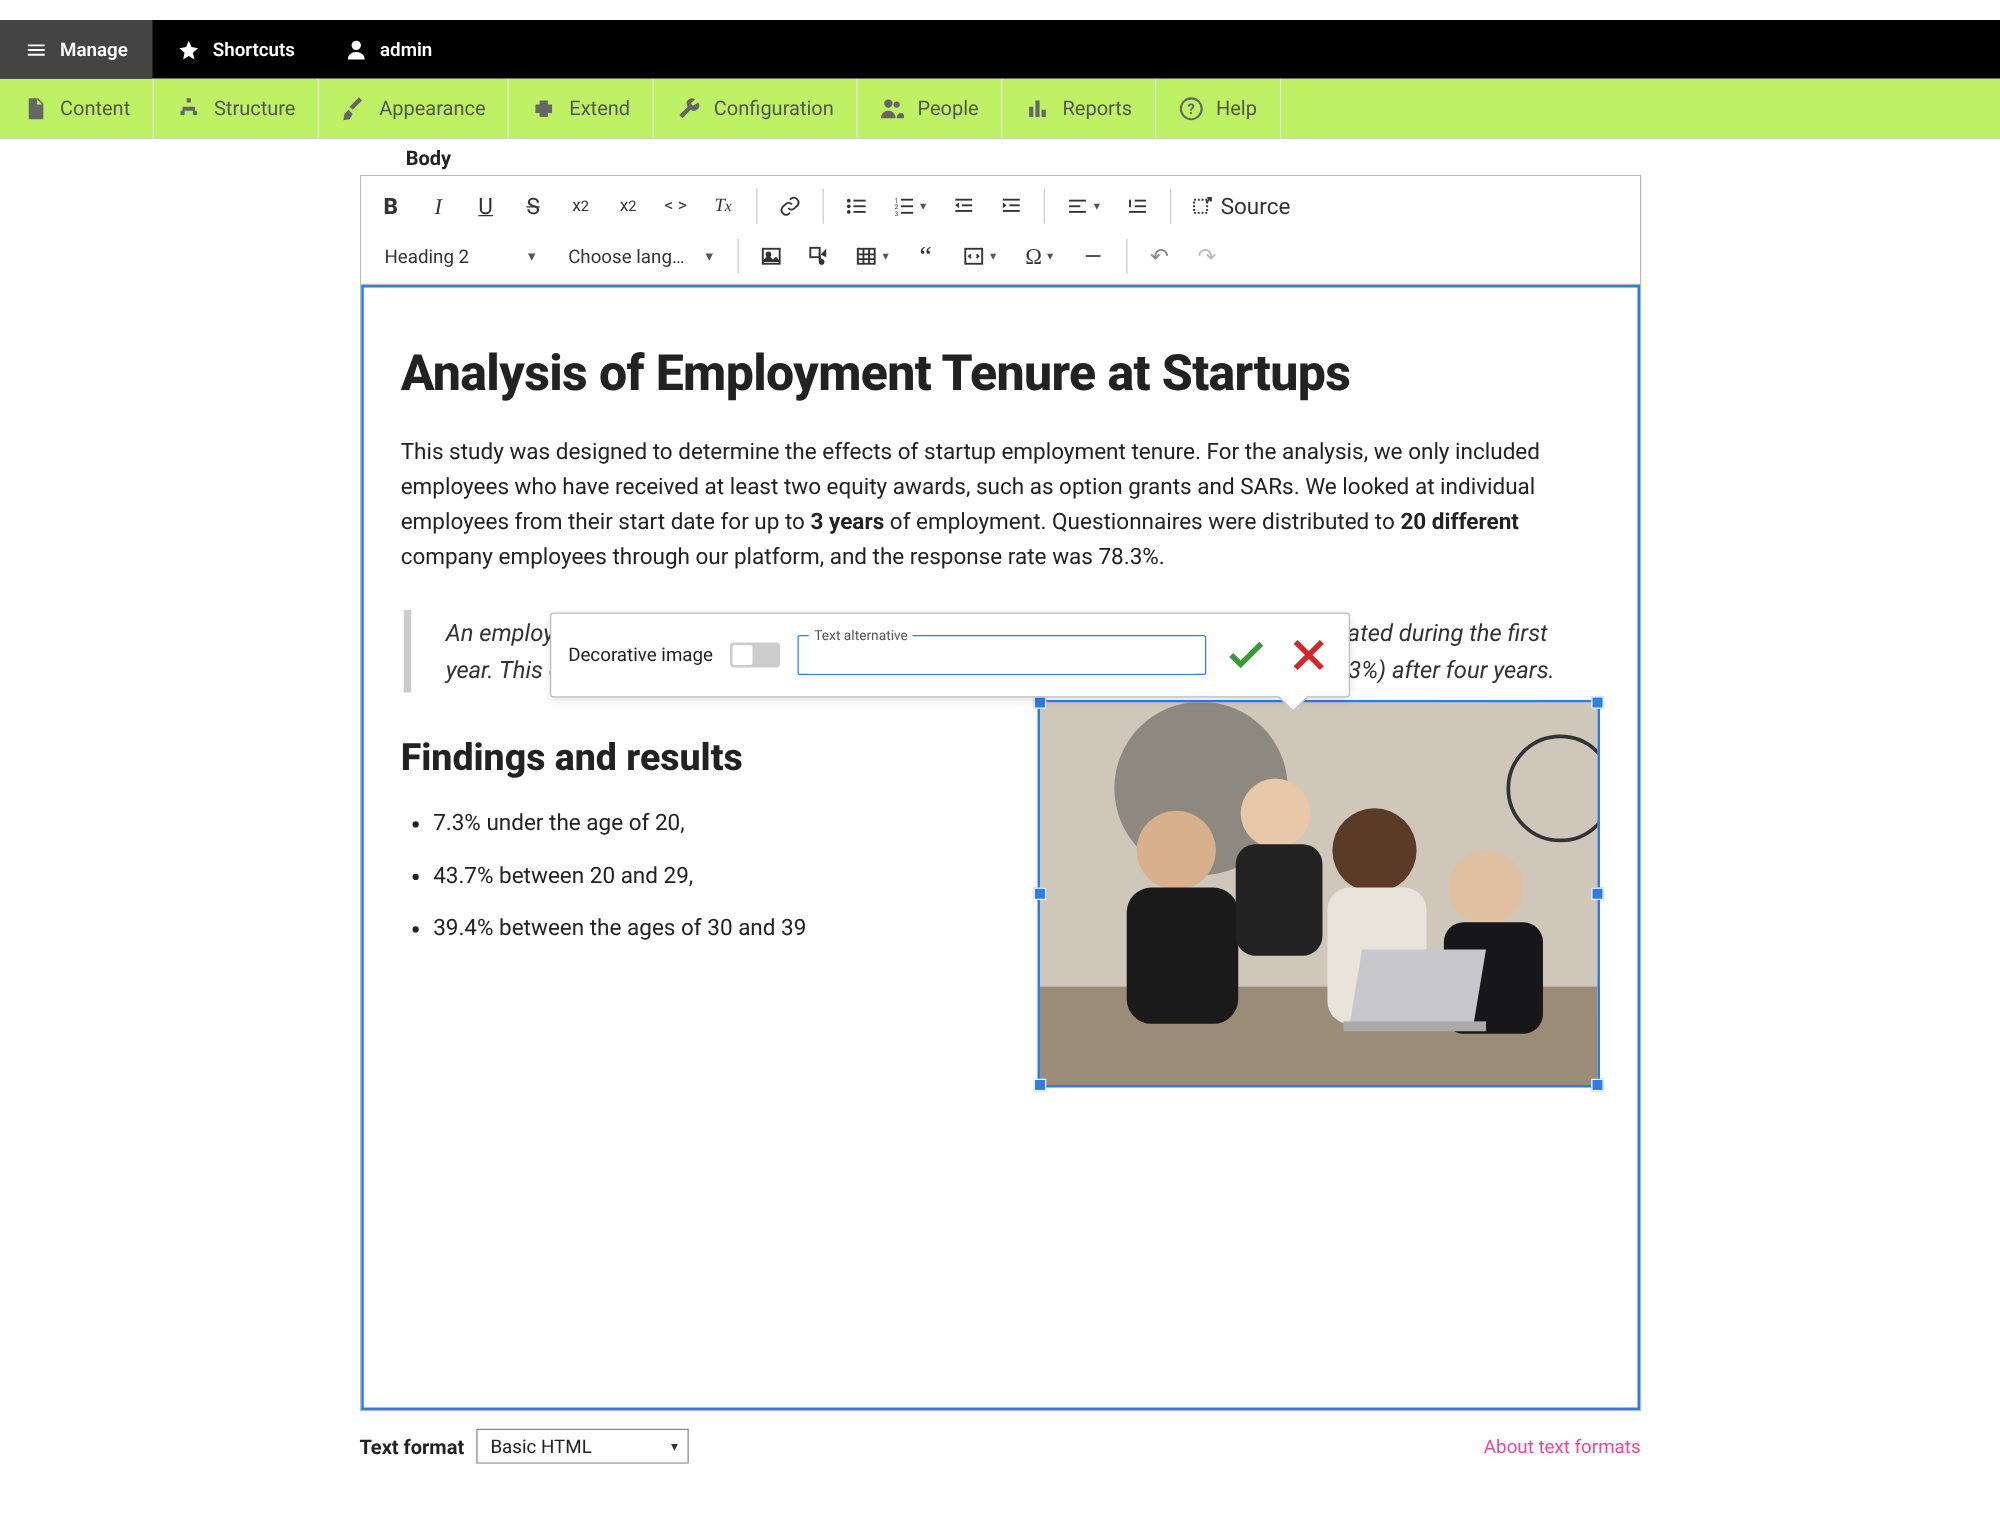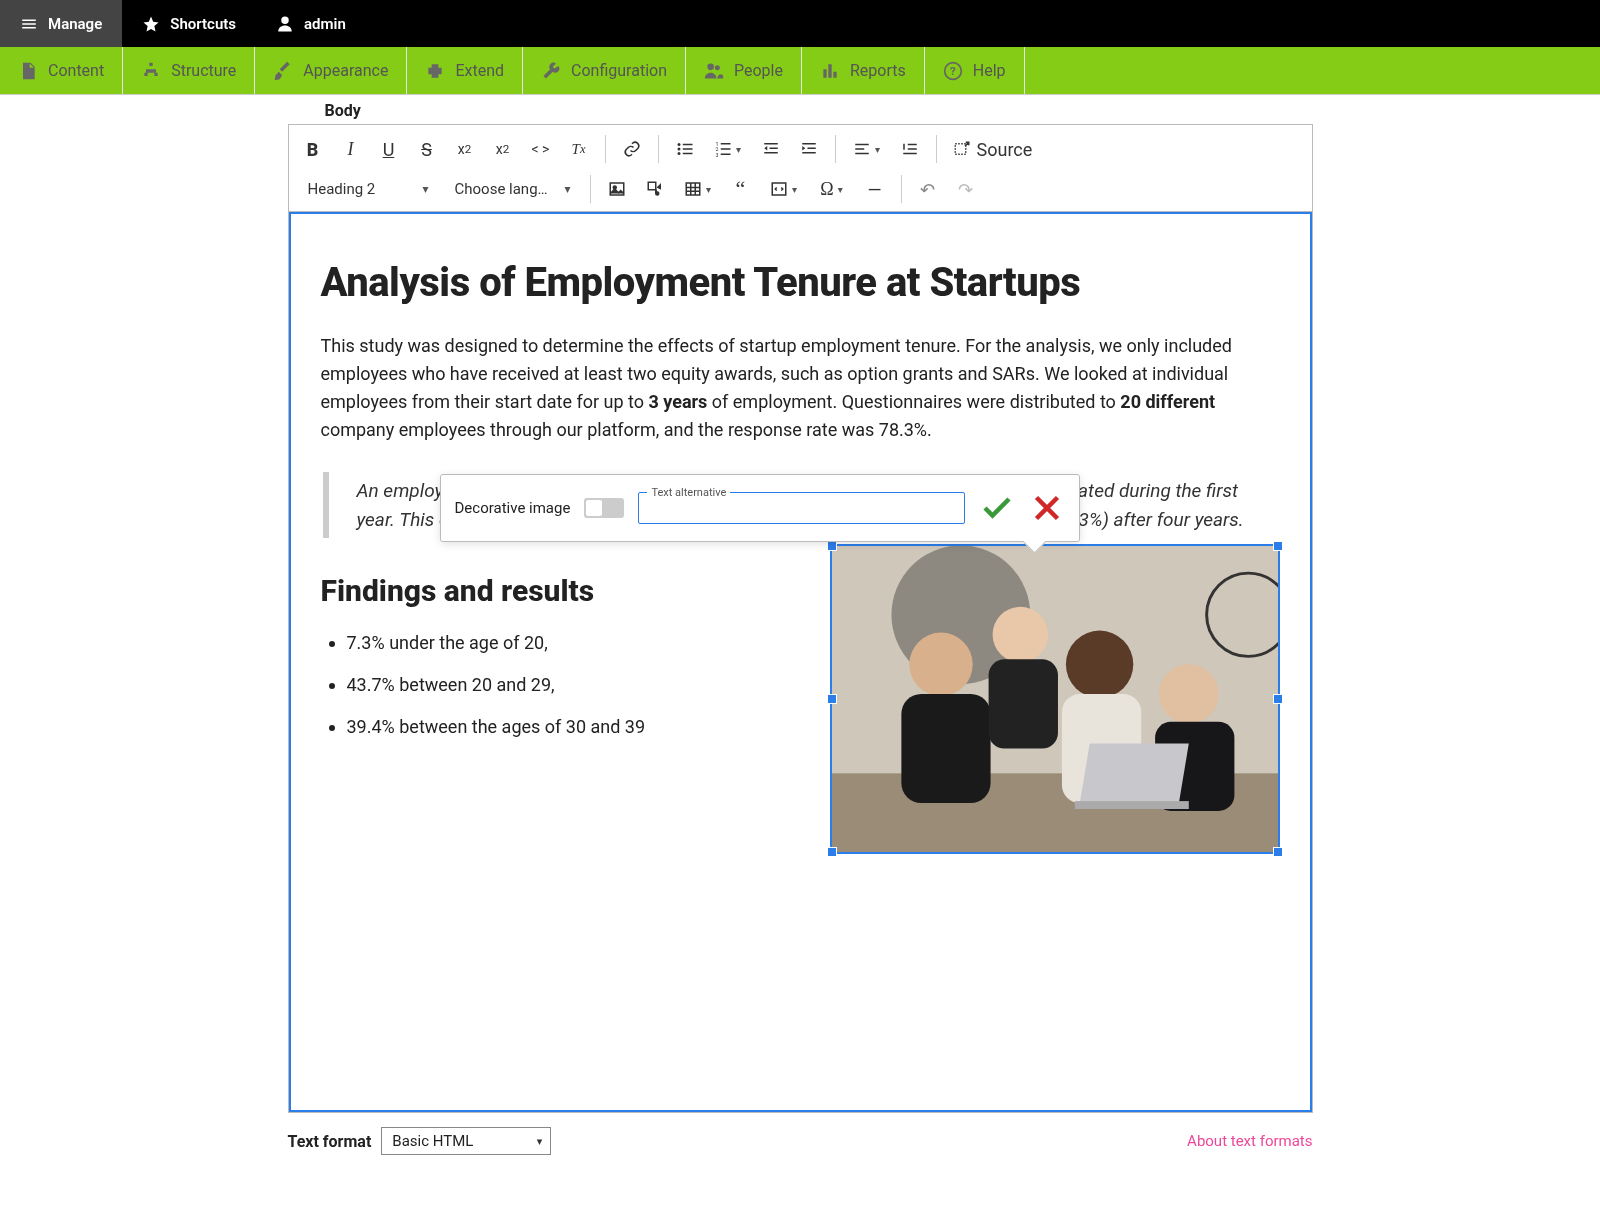--- a/index.html
+++ b/index.html
@@ -11,39 +11,40 @@
     color: #222;
     width: 1600px;
   }
   
   .topbar {
     background: #000;
     color: #fff;
     height: 47px;
     display: flex;
     align-items: stretch;
+    margin-top: 16px;
   }
   .topbar-item {
     display: flex;
     align-items: center;
     gap: 10px;
     padding: 0 20px;
     font-size: 15px;
     font-weight: 600;
     cursor: pointer;
   }
   .topbar-item.active { background: #444; }
   .topbar-icon { width: 18px; height: 18px; fill: #fff; }
   
   .menubar {
     height: 48px;
     border-bottom: 1px solid #ccc;
     display: flex;
     align-items: stretch;
-    background: #84cc16;
+    background: #bef264;
   }
   .menubar-item {
     display: flex;
     align-items: center;
     gap: 10px;
     padding: 0 18px;
     color: #555;
     font-size: 16px;
     cursor: pointer;
     border-right: 1px solid #e5e5e5;

